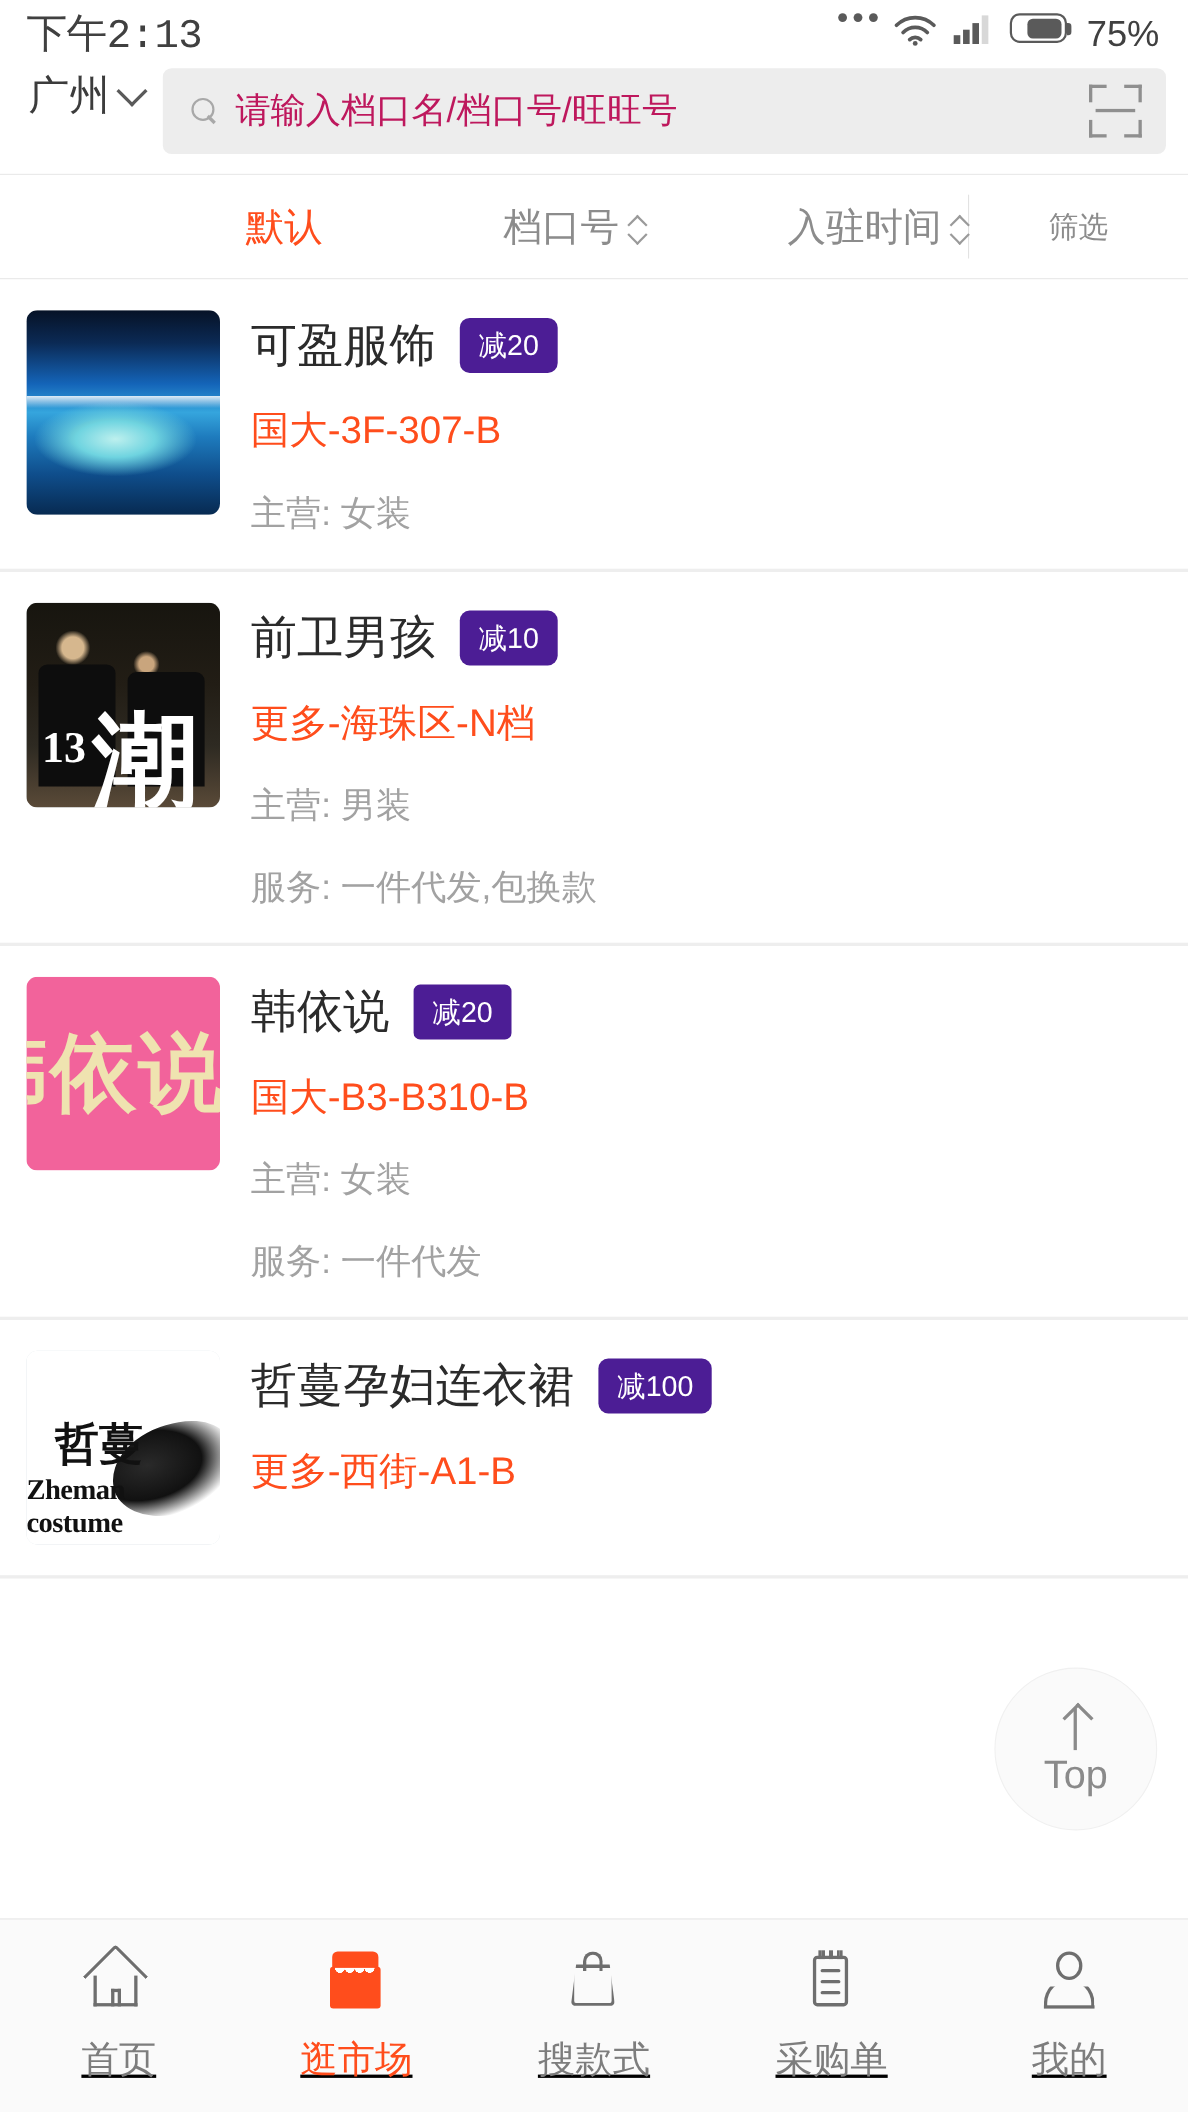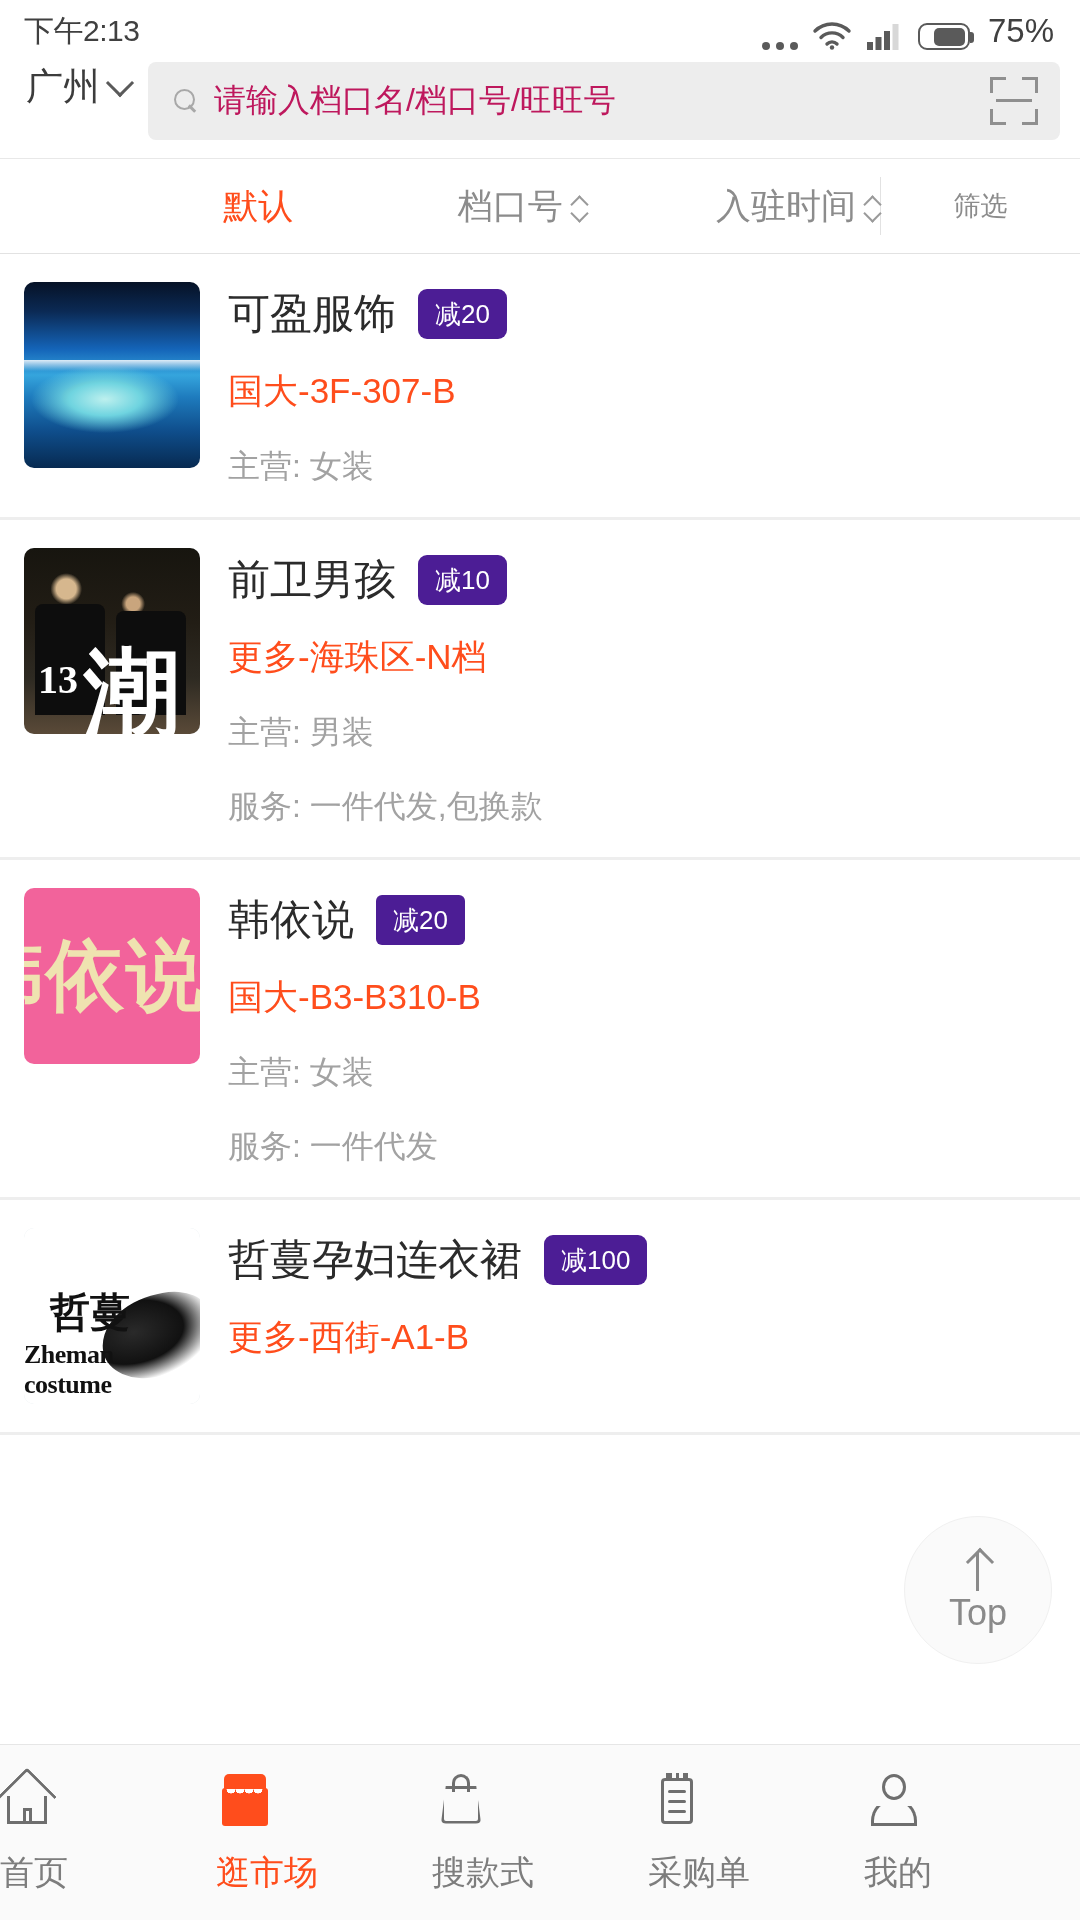--- a/index.html
+++ b/index.html
@@ -11,22 +11,22 @@
   }
   .screen { position: relative; width: 1080px; height: 1920px; background: #fff; }
 
   
   .statusbar {
     height: 62px; width: 100%;
     display: flex; align-items: center; justify-content: space-between;
     padding: 0 26px 0 24px;
     background: #fff;
   }
-  .status-time { font-size: 30px; color: #404040; letter-spacing: -0.5px; }
-  .status-right { display: flex; align-items: flex-end; gap: 14px; }
+  .status-time { font-size: 37px; color: #404040; letter-spacing: -0.5px; font-family: Liberation Mono, monospace; }
+  .status-right { display: flex; align-items: flex-start; gap: 14px; }
   .dots { display: flex; gap: 6px; align-items: center; }
   .dots i { width: 8px; height: 8px; border-radius: 50%; background: #5a5a5a; display: block; }
   .battery-pct { font-size: 33px; color: #404040; margin-left: 4px; }
   .bat {
     width: 52px; height: 27px; border: 2.5px solid #5a5a5a; border-radius: 9px;
     position: relative; display: flex; align-items: center; padding: 2.5px;
   }
   .bat::after {
     content: ""; position: absolute; right: -6px; top: 7px;
     width: 4px; height: 11px; background: #5a5a5a; border-radius: 0 3px 3px 0;
@@ -192,21 +192,21 @@
   }
   .top-label { font-size: 36px; color: #8a8a8a; line-height: 1; }
 
   
   .bottomnav {
     position: absolute; left: 0; bottom: 0; width: 100%; height: 176px;
     background: #fafafa; border-top: 1.5px solid #e6e6e6;
     display: flex; align-items: center;
   }
   .nav-item {
-    flex: 1; display: flex; flex-direction: column; align-items: flex-start; gap: 22px;
+    flex: 1; display: flex; flex-direction: column; align-items: center; gap: 22px; text-decoration: underline;
   }
   .nav-label { font-size: 34px; color: #7d7d7d; }
   .nav-item.active .nav-label { color: #ff4d1c; }
   .nav-ico { width: 60px; height: 58px; position: relative; }
 
   
   .ic-home .roof {
     position: absolute; left: 6px; top: 6px; width: 42px; height: 42px;
     border-left: 3px solid #6e6e6e; border-top: 3px solid #6e6e6e;
     transform: rotate(45deg); border-radius: 4px 0 0 0;

